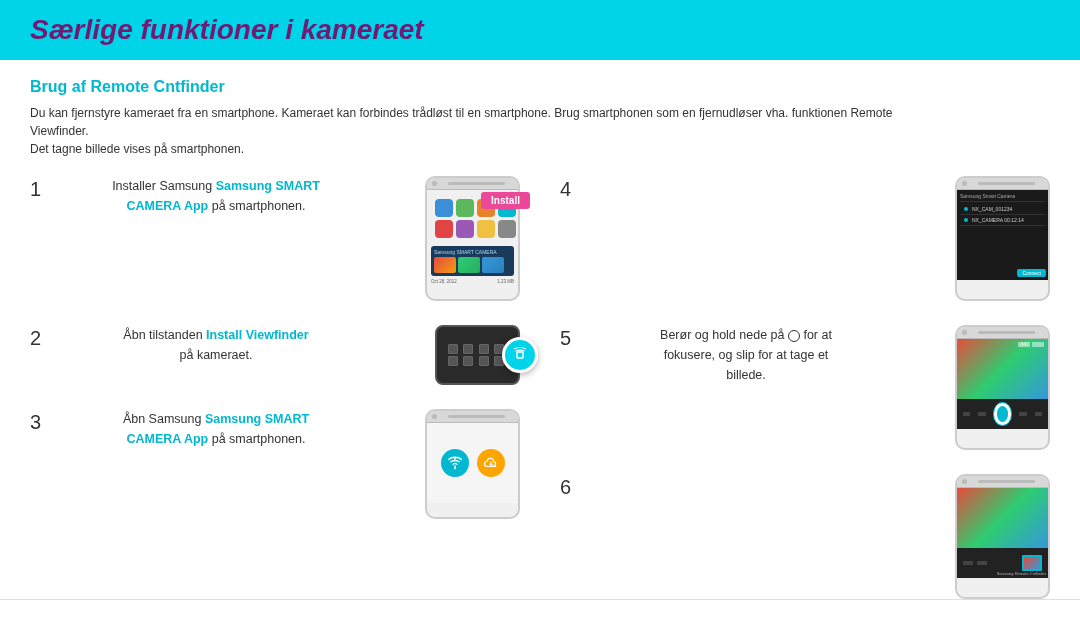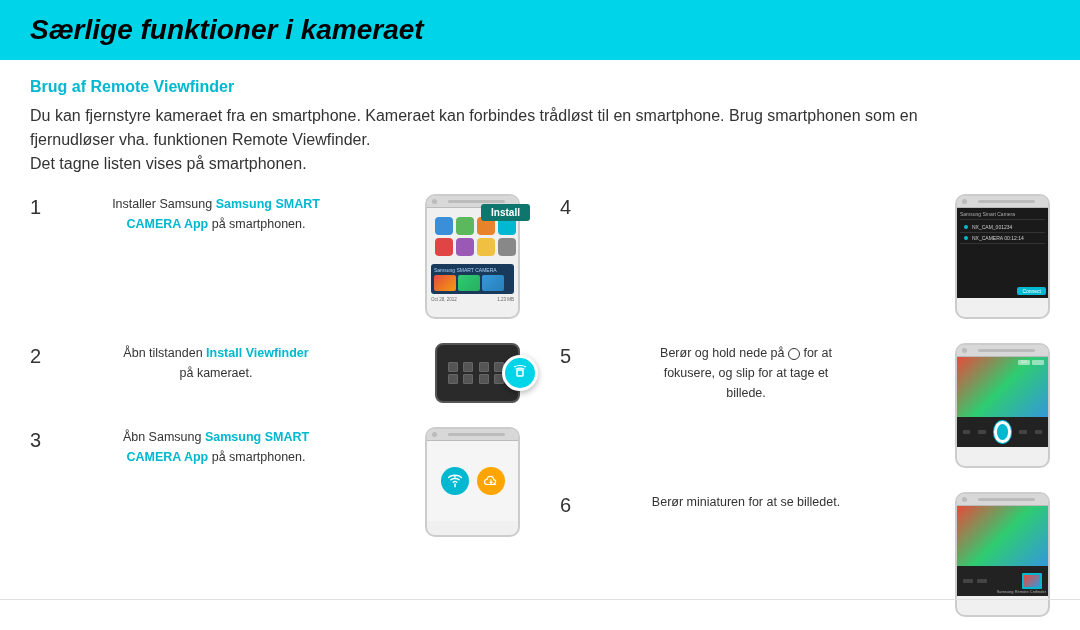--- a/index.html
+++ b/index.html
@@ -14,40 +14,40 @@
 
     
     .header-bar {
       width: 100%;
       background: #00d4e8;
       padding: 14px 30px;
     }
     .header-title {
       font-size: 28px;
       font-weight: 700;
-      color: #000000;
+      color: #701a75;
       font-style: italic;
     }
 
     
     .main-content {
       padding: 18px 30px 10px 30px;
     }
 
     
     .section-title {
       font-size: 16px;
       font-weight: 700;
       color: #00b8d0;
       margin-bottom: 8px;
     }
 
     
     .intro-text {
-      font-size: 16px;
+      font-size: 12px;
       color: #333;
       line-height: 1.5;
       margin-bottom: 18px;
       max-width: 900px;
     }
 
     
     .two-col {
       display: flex;
       gap: 0;
@@ -146,23 +146,23 @@
       flex: 1;
       height: 3px;
       background: #bbb;
       border-radius: 2px;
       margin: 0 8px;
     }
 
     
     .install-btn {
       position: absolute;
-      top: 10px;
+      top: 16px;
       right: -10px;
-      background: #0f766e;
+      background: #ec4899;
       color: white;
       font-size: 10px;
       font-weight: 700;
       padding: 3px 10px;
       border-radius: 3px;
       z-index: 10;
     }
 
     
     .app-grid {
@@ -327,25 +327,25 @@
   </style>
 </head>
 <body>
 
 <div class="header-bar">
   <h1 class="header-title">Særlige funktioner i kameraet</h1>
 </div>
 
 <div class="main-content">
 
-  <div class="section-title">Brug af Remote Viewfinder</div>
+  <div class="section-title">Brug af Remote Cntfinder</div>
 
   <div class="intro-text">
     <span>Du kan fjernstyre kameraet fra en smartphone. Kameraet kan forbindes trådløst til en smartphone. Brug smartphonen som en fjernudløser vha. funktionen Remote Viewfinder.</span><br>
-    <span>Det tagne listen vises på smartphonen.</span>
+    <span>Det tagne billede vises på smartphonen.</span>
   </div>
 
   <div class="two-col">
 
     <div class="left-col">
 
       <div class="step-item">
         <div style="display:flex;align-items:flex-start;gap:6px;flex:1;">
           <span class="step-number">1</span>
           <div class="step-text-block">
@@ -532,23 +532,20 @@
                 <div style="width:10px;height:4px;background:#444;border-radius:1px;"></div>
               </div>
             </div>
           </div>
         </div>
       </div>
 
       <div class="step-item">
         <div style="display:flex;align-items:flex-start;gap:6px;flex:1;">
           <span class="step-number">6</span>
-          <div class="step-text-block">
-            <span class="step-text">Berør miniaturen for at se billedet.</span>
-          </div>
         </div>
 
         <div class="step-img-container">
           <div class="phone-body phone-body-6">
             <div class="phone-top-bar">
               <div class="phone-camera-dot"></div>
               <div class="phone-speaker"></div>
             </div>
             <div style="position:relative;flex:1;height:90px;overflow:hidden;">
               <div style="background:linear-gradient(135deg,#e74c3c 0%,#2ecc71 50%,#3498db 100%);height:60px;position:relative;">

